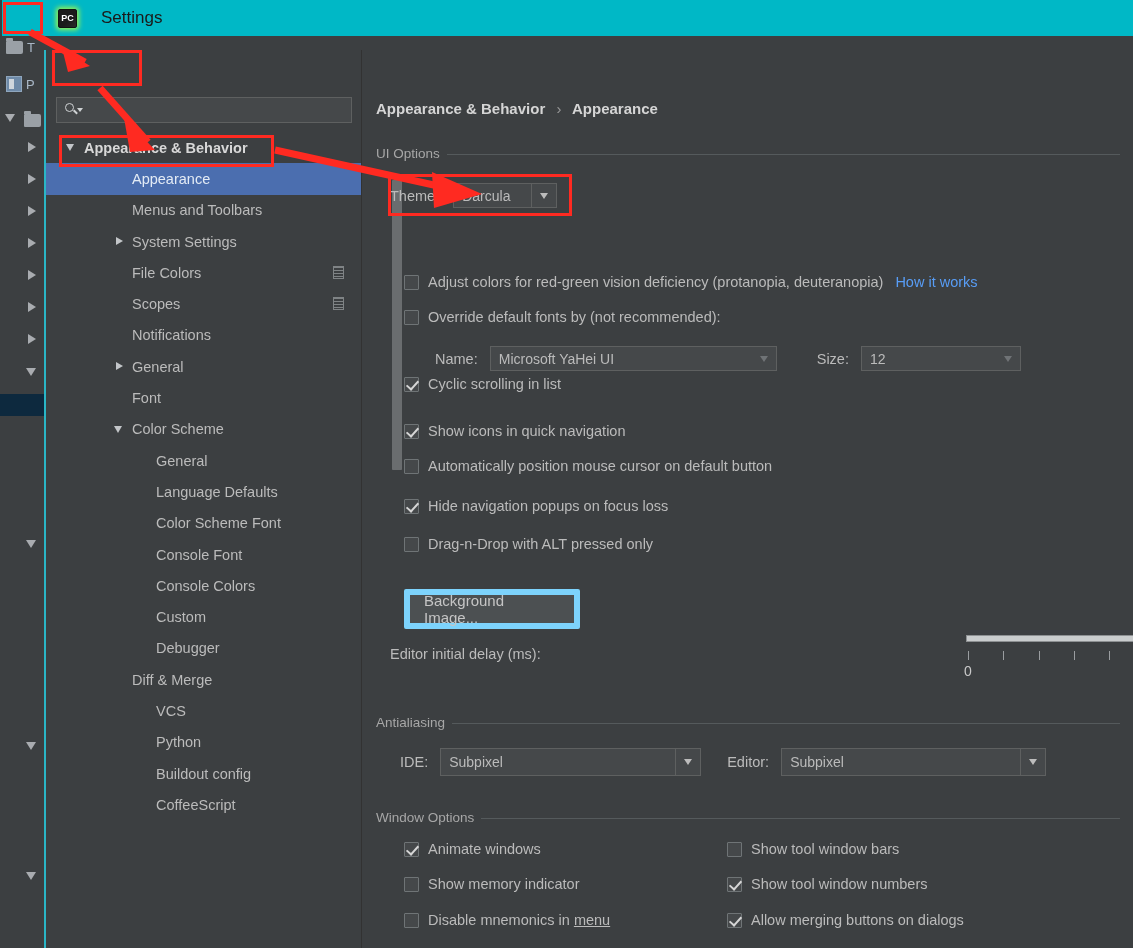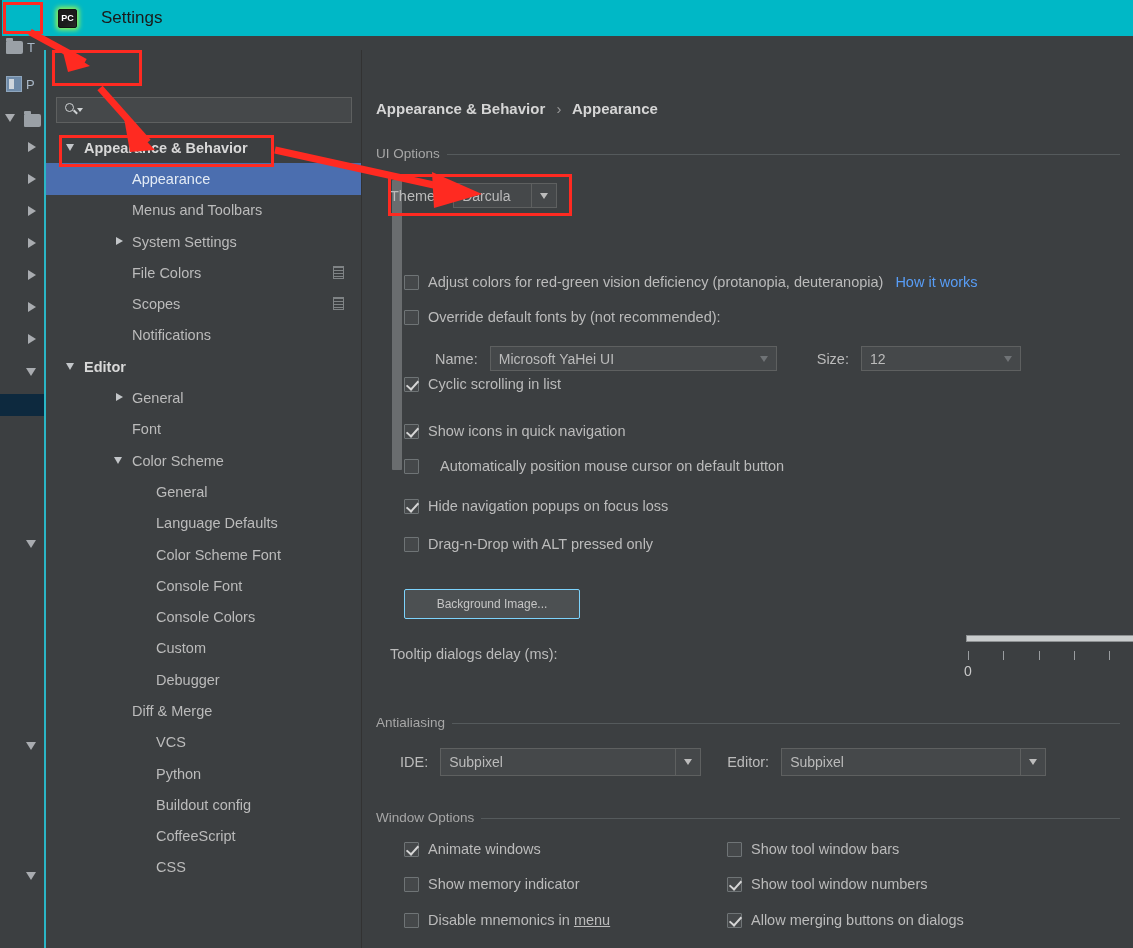--- a/index.html
+++ b/index.html
@@ -134,22 +134,22 @@
     width:15px;height:15px;border:1px solid #6f7476;background:#45484a;box-sizing:border-box;
     position:relative;flex:0 0 auto;margin-right:9px;border-radius:1px;
   }
   .cb.checked:after{
     content:"";position:absolute;left:4px;top:0px;width:5px;height:10px;
     border:solid #d6d6d6;border-width:0 2px 2px 0;transform:rotate(42deg);
   }
   .link{color:#589df6;font-size:14.5px;}
 
   .btn{
-    height:30px;background:#4c5052;border:1px solid #7dd3fc;box-sizing:border-box;
-    display:flex;align-items:center;justify-content:center;font-size:12px;color:#c5c5c5;
+    height:30px;background:#4c5052;border:6px solid #7dd3fc;box-sizing:border-box;
+    display:flex;align-items:center;justify-content:center;font-size:15px;color:#c5c5c5;
     border-radius:2px;padding:14px 14px;
   }
 
   
   #slider-wrap{position:absolute;left:592px;top:577px;width:452px;height:60px;}
   #slider-track{position:absolute;left:12px;top:8px;width:428px;height:7px;background:#c9cccd;border:1px solid #8d9092;box-sizing:border-box;}
   .tick{position:absolute;top:24px;width:1px;height:9px;background:#9a9da0;}
   .tickLabel{position:absolute;top:36px;font-size:14px;color:#c9c9c9;}
 
   
@@ -235,24 +235,20 @@
           <span class="cfg-ico" style="top: 9px;"></span>
         </div>
         <div class="trow">
           <span class="tlabel" style="margin-left: 86px;">Scopes</span>
           <span class="cfg-ico" style="top: 9px;"></span>
         </div>
         <div class="trow">
           <span class="tlabel" style="margin-left: 86px;">Notifications</span>
         </div>
         <div class="trow">
-          <span class="tw down" style="left: 20px; top: 12px;"></span>
-          <span class="tlabel bold" style="margin-left: 38px;">Editor</span>
-        </div>
-        <div class="trow">
           <span class="tw right" style="left: 70px; top: 11px;"></span>
           <span class="tlabel" style="margin-left: 86px;">General</span>
         </div>
         <div class="trow">
           <span class="tlabel" style="margin-left: 86px;">Font</span>
         </div>
         <div class="trow">
           <span class="tw down" style="left: 68px; top: 12px;"></span>
           <span class="tlabel" style="margin-left: 86px;">Color Scheme</span>
         </div>
@@ -284,23 +280,20 @@
           <span class="tlabel" style="margin-left: 110px;">VCS</span>
         </div>
         <div class="trow">
           <span class="tlabel" style="margin-left: 110px;">Python</span>
         </div>
         <div class="trow">
           <span class="tlabel" style="margin-left: 110px;">Buildout config</span>
         </div>
         <div class="trow">
           <span class="tlabel" style="margin-left: 110px;">CoffeeScript</span>
-        </div>
-        <div class="trow">
-          <span class="tlabel" style="margin-left: 110px;">CSS</span>
         </div>
       </div>
   </div>
   <div id="tree-divider"></div>
   <div id="tree-scrollbar">
     <div class="thumb"></div>
   </div>
 
   <div id="content">
 
@@ -355,38 +348,38 @@
 
     <div id="ui-checkbox-list">
         <div class="row" style="left: 42px; top: 326px;">
           <span class="cb checked"></span>
           <span class="lbl">Cyclic scrolling in list</span>
         </div>
         <div class="row" style="left: 42px; top: 373px;">
           <span class="cb checked"></span>
           <span class="lbl">Show icons in quick navigation</span>
         </div>
-        <div class="row" style="left: 42px; top: 408px; gap: 12px;">
+        <div class="row" style="left: 42px; top: 408px;">
           <span class="cb"></span>
           <span class="lbl">Automatically position mouse cursor on default button</span>
         </div>
         <div class="row" style="left: 42px; top: 448px;">
           <span class="cb checked"></span>
           <span class="lbl">Hide navigation popups on focus loss</span>
         </div>
         <div class="row" style="left: 42px; top: 486px;">
           <span class="cb"></span>
           <span class="lbl">Drag-n-Drop with ALT pressed only</span>
         </div>
       </div>
 
     <div class="btn" style="position:absolute;left:42px;top:539px;width:176px;">Background Image...</div>
 
     <div class="row" style="left:28px;top:596px;">
-      <span class="lbl">Tooltip dialogs delay (ms):</span>
+      <span class="lbl">Editor initial delay (ms):</span>
     </div>
     <div id="slider-wrap">
       <div id="slider-track"></div>
 
       <div id="slider-ticks">
           <div class="tick" style="left: 14px;"></div>
           <div class="tick" style="left: 49.3333px;"></div>
           <div class="tick" style="left: 84.6667px;"></div>
           <div class="tick" style="left: 120px;"></div>
           <div class="tick" style="left: 155.333px;"></div>

